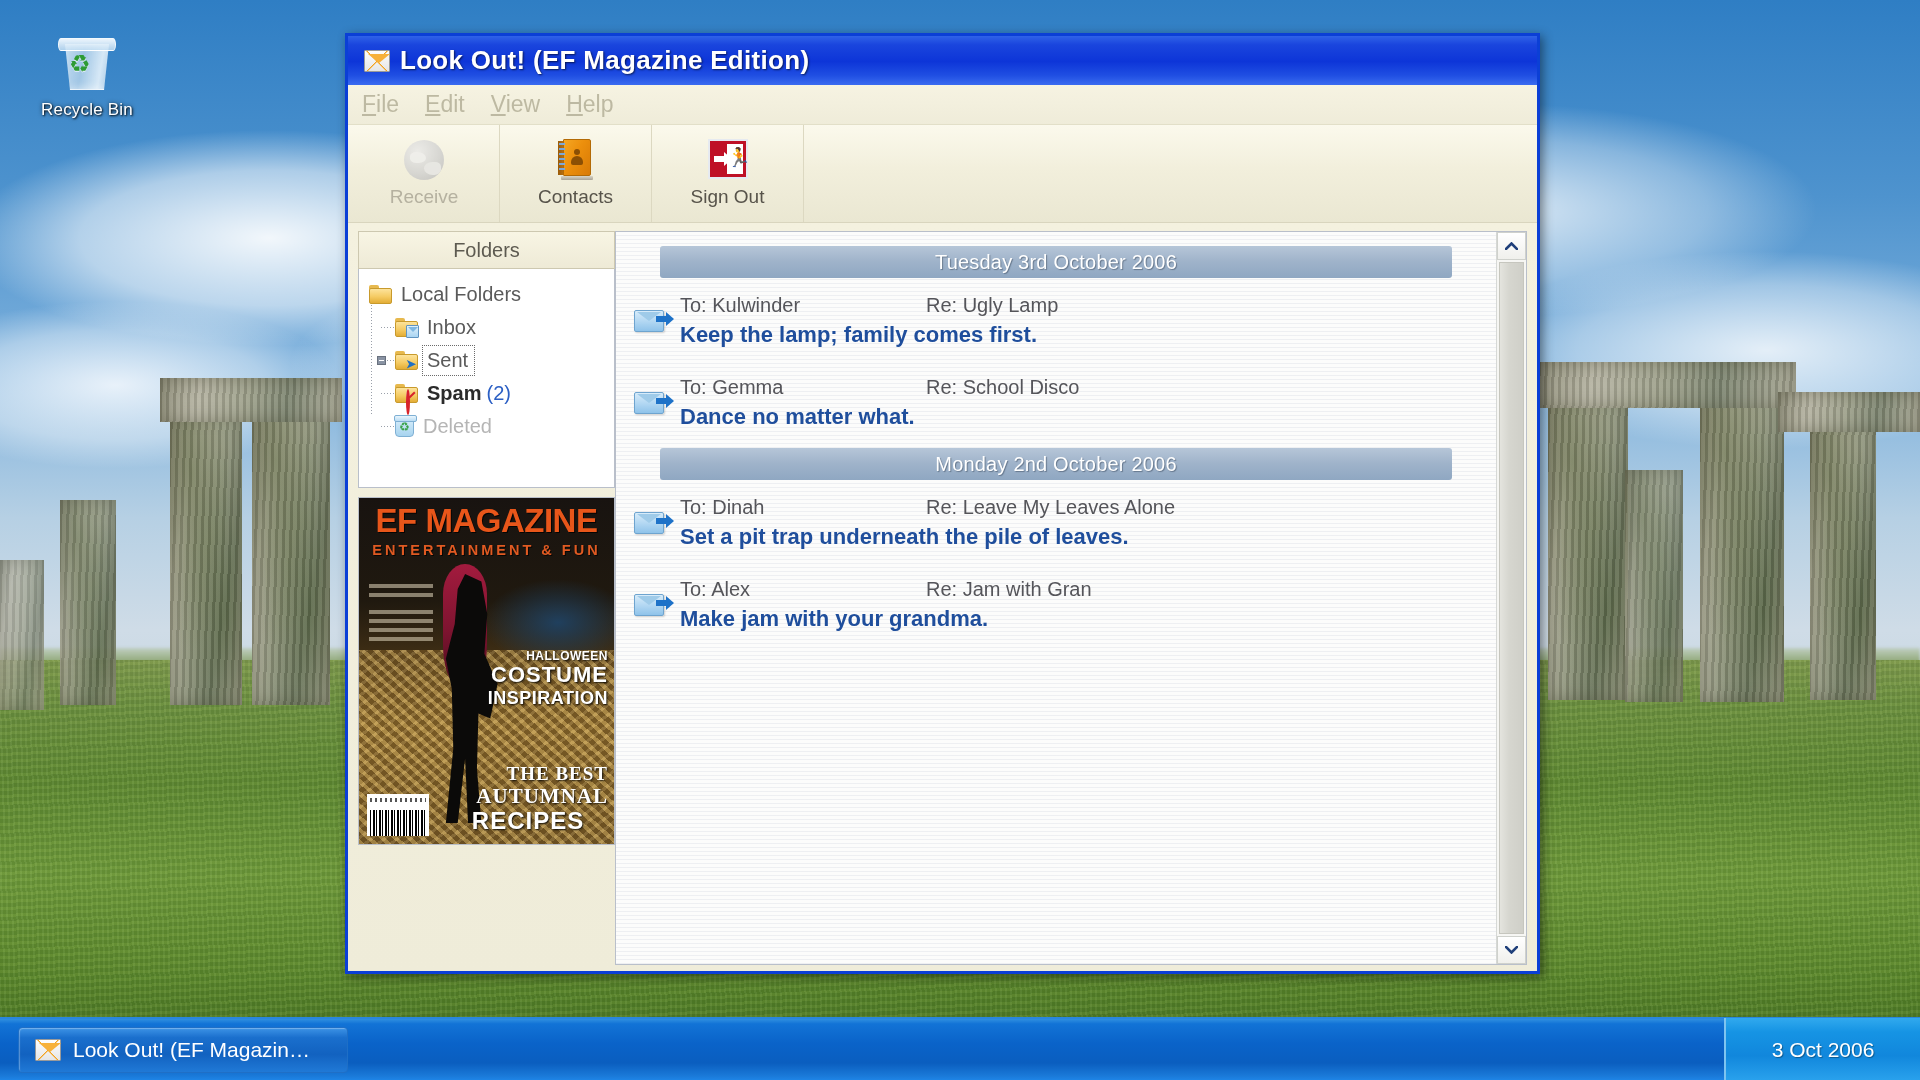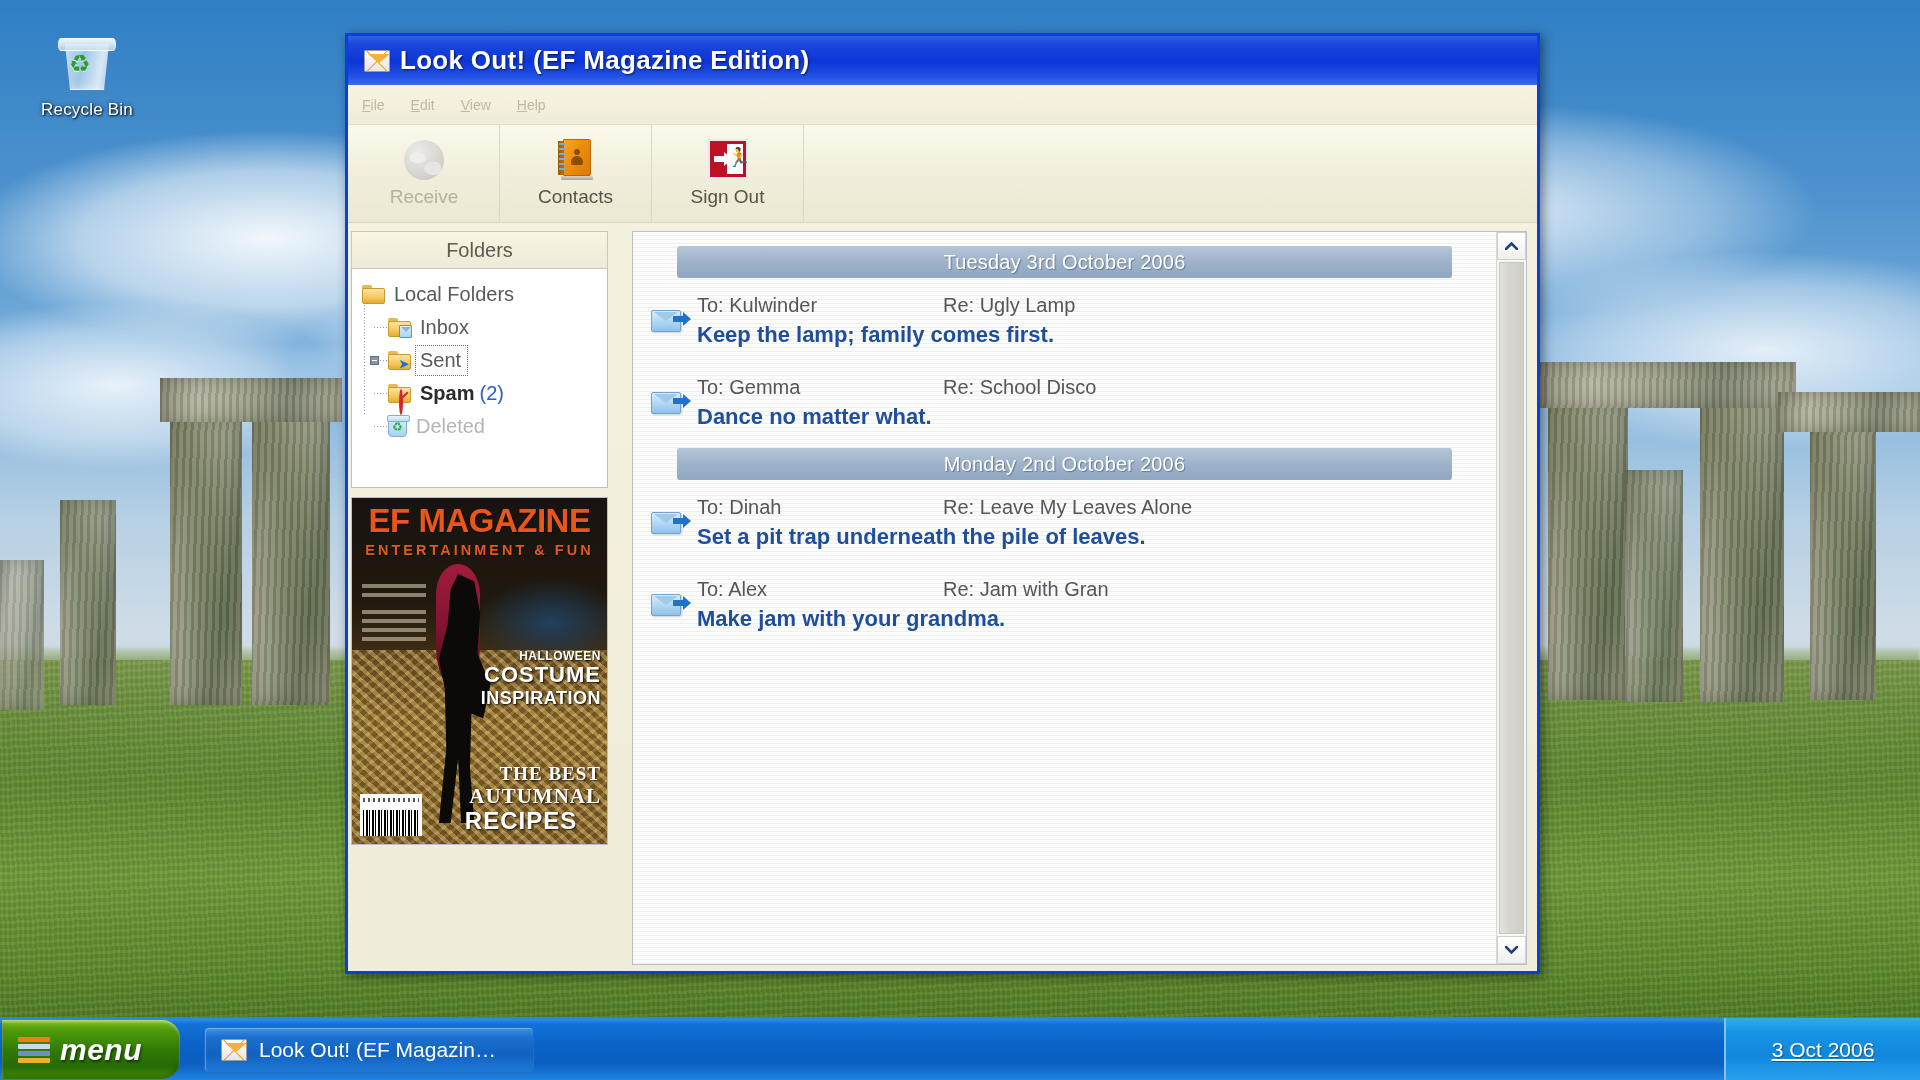--- a/index.html
+++ b/index.html
@@ -167,21 +167,21 @@
   }
 
   .menubar {
     height: 40px;
     background: linear-gradient(180deg, #f6f3e2 0%, #efecd9 100%);
     display: flex; align-items: center;
     padding-left: 14px;
     border-bottom: 1px solid #e2dfc8;
   }
   .menu-item {
-    font-size: 14px;
+    font-size: 23px;
     color: #bdb9a2;
     margin-right: 26px;
     cursor: default;
     white-space: nowrap;
   }
   .menu-item u { text-decoration: underline; }
 
   .toolbar {
     height: 98px;
     background: linear-gradient(180deg, #fbf9ec 0%, #f2efdc 45%, #eae7d2 100%);
@@ -277,22 +277,22 @@
   .ic-exit .runner {
     position: absolute; right: 5px; top: 7px;
     width: 13px; height: 22px; color: #bf1026;
     font-size: 19px; line-height: 20px; text-align: center;
   }
 
   
   .window-body {
     flex: 1;
     display: flex;
-    padding: 8px 10px 6px 3px;
-    gap: 24px;
+    padding: 8px 10px 6px 10px;
+    gap: 0;
     background: linear-gradient(180deg, #f4f1df 0%, #efecd9 100%);
     min-height: 0;
   }
 
   
   .left-col {
     width: 257px;
     display: flex; flex-direction: column;
     flex: 0 0 auto;
   }
@@ -643,21 +643,20 @@
   #tray {
     height: 63px;
     min-width: 196px;
     background: linear-gradient(180deg, #31a9ee 0%, #1694e4 22%, #1187dc 60%, #2aa2ed 100%);
     border-left: 2px solid #7ec4f0;
     display: flex; align-items: center; justify-content: center;
     color: #ffffff; font-size: 21px;
     text-shadow: 1px 1px 1px rgba(0,0,0,.35);
     padding: 0 22px;
     flex: 0 0 auto;
-    text-decoration: underline;
   }
 </style>
 </head>
 <body>
 
 <div id="desktop">
   <div class="sky"></div>
   <div class="horizon"></div>
   <div class="grass"></div>
 
@@ -903,29 +902,20 @@
               <path d="M1 1 L6.5 6.5 L12 1" fill="none" stroke="#1f3f7a" stroke-width="2.6" stroke-linecap="square"></path>
             </svg>
           </div>
         </div>
       </div>
     </div>
 
   </div>
 
   <div id="taskbar">
-    <div id="start-button">
-      <span class="burger">
-          <i></i>
-          <i></i>
-          <i></i>
-          <i></i>
-        </span>
-      <span class="start-text">menu</span>
-    </div>
 
     <div class="task-btn">
       <span class="titlebar-icon" style="margin:0;">
           <span class="env"></span>
         </span>
       <span>Look Out! (EF Magazin…</span>
     </div>
 
     <div class="task-spacer"></div>
 

